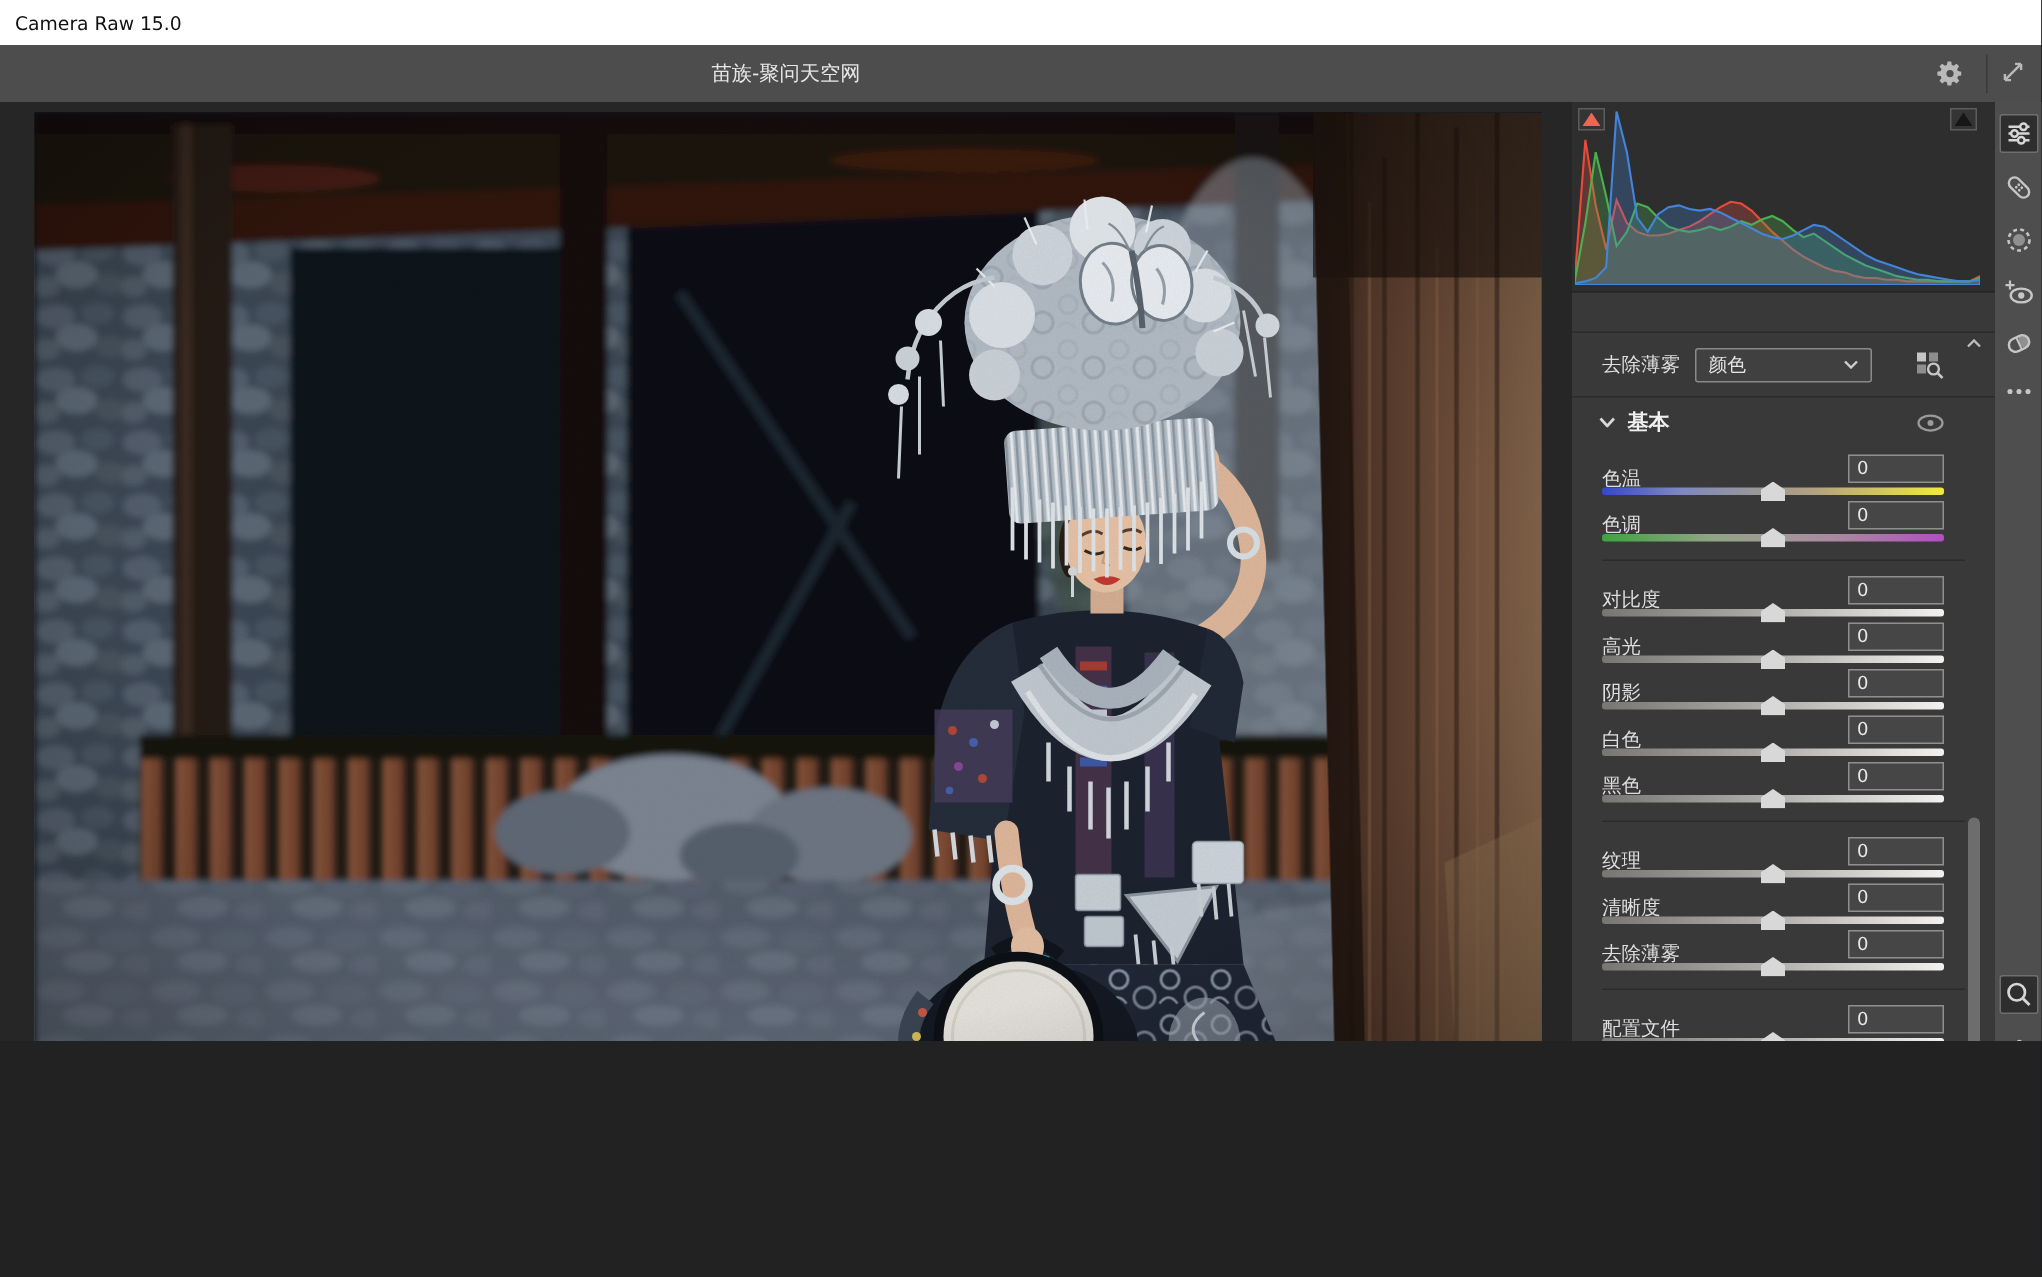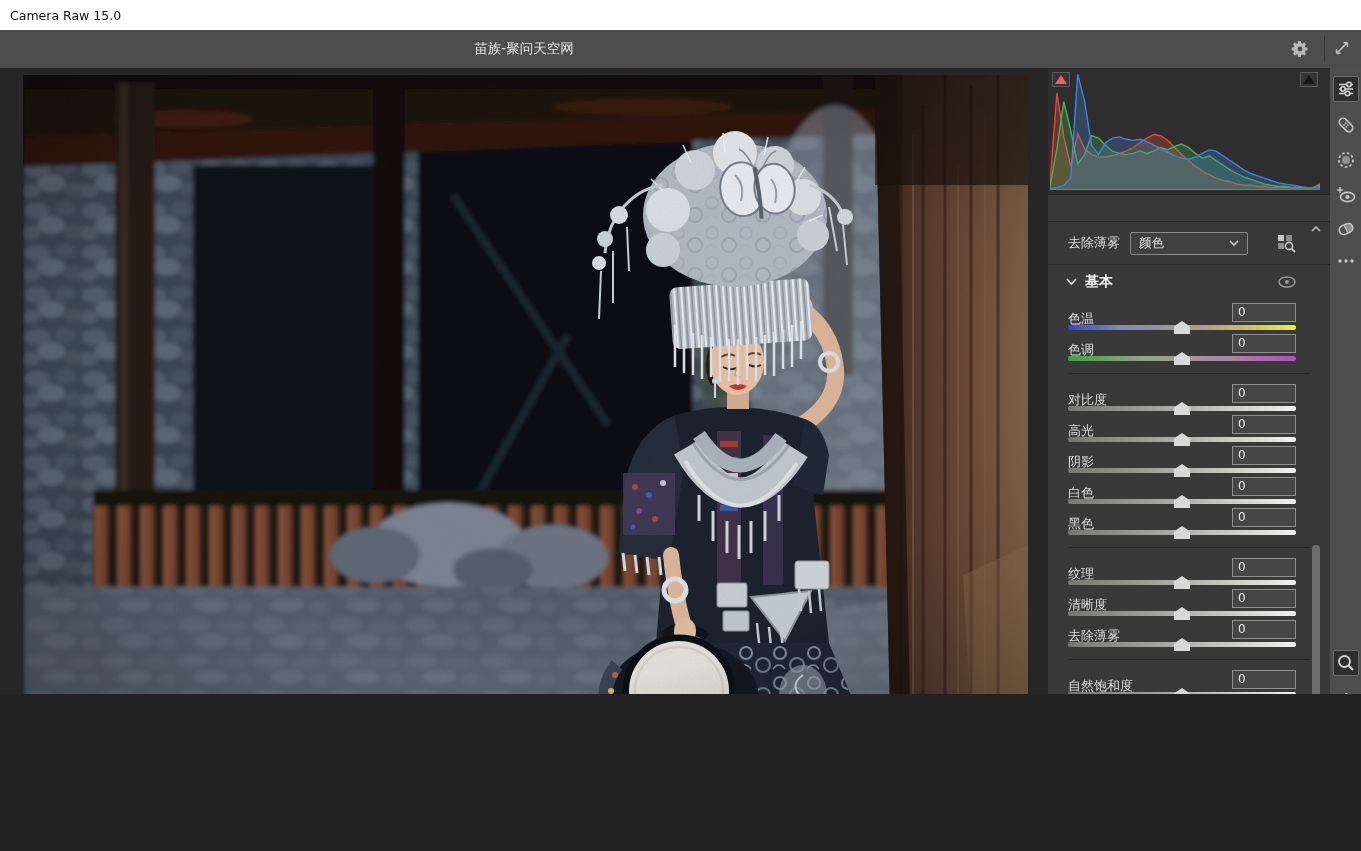--- a/index.html
+++ b/index.html
@@ -457,21 +457,21 @@
       <span class="slabel">去除薄雾</span>
       <span class="svalue">0</span>
     </div>
     <div class="track track-neutral">
       <div class="thumb"></div>
     </div>
   </div>
         <div class="panel-divider"></div>
         <div class="srow">
     <div class="srow-top">
-      <span class="slabel">自然饱和度</span>
+      <span class="slabel">配置文件</span>
       <span class="svalue">0</span>
     </div>
     <div class="track track-neutral">
       <div class="thumb"></div>
     </div>
   </div>
       </div>
 
     <div class="pscroll">
       <div class="arr up">

